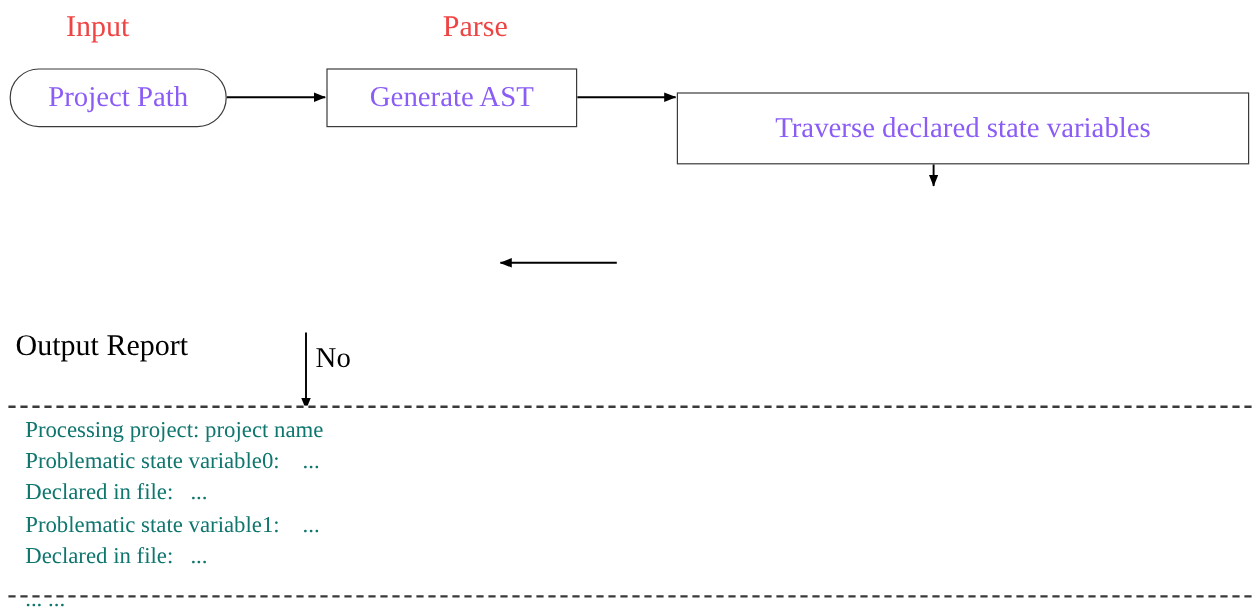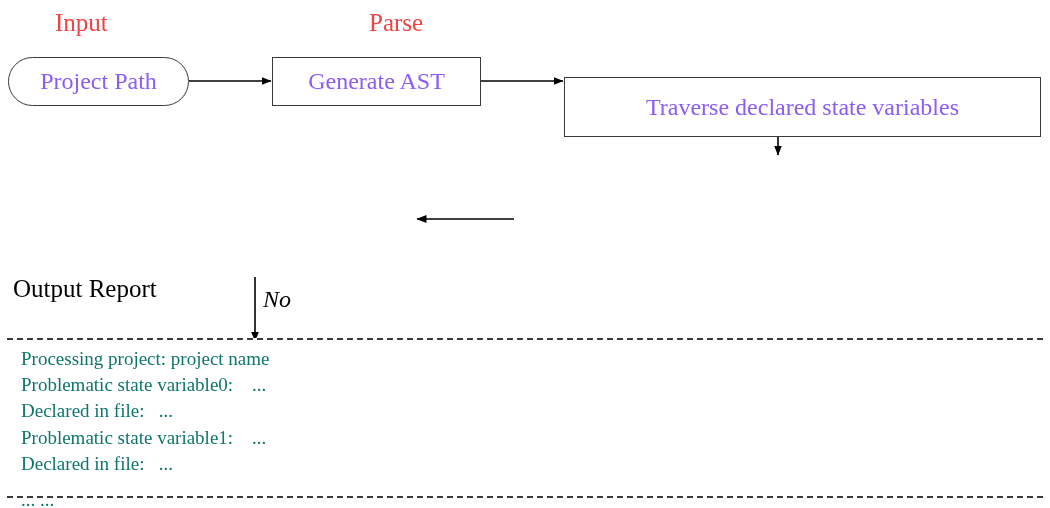--- a/index.html
+++ b/index.html
@@ -90,21 +90,20 @@
     top: 0;
     width: 1050px;
     height: 508px;
     pointer-events: none;
   }
   .edge-label {
     position: absolute;
     font-size: 24px;
     line-height: 1;
     white-space: nowrap;
-    font-style: italic;
   }
 
   
   .report-title {
     position: absolute;
     font-size: 25px;
     line-height: 1;
     white-space: nowrap;
   }
   .report-box {

